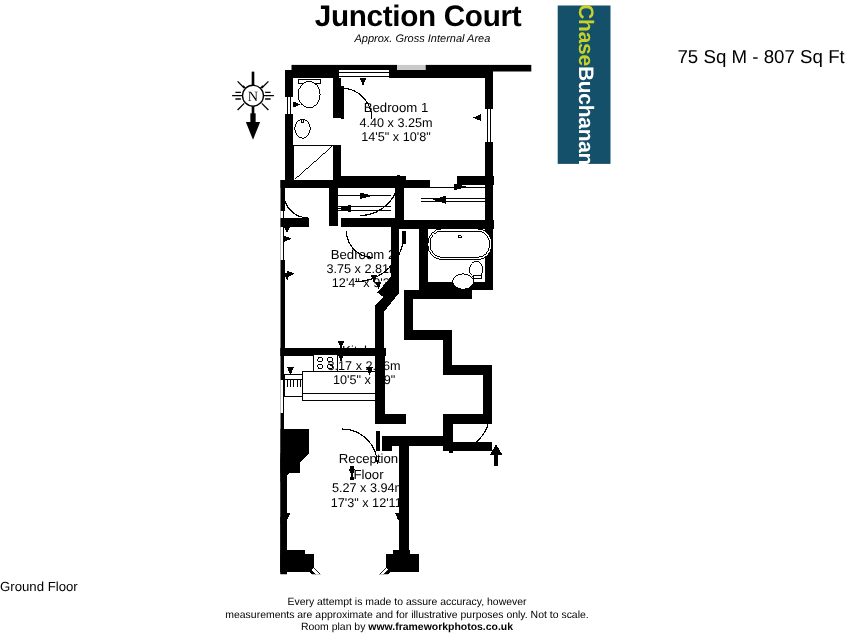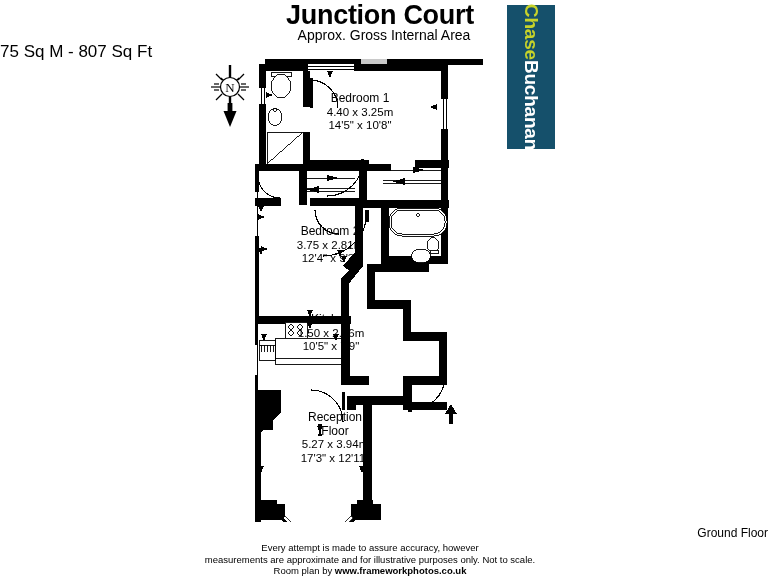--- a/index.html
+++ b/index.html
@@ -15,25 +15,25 @@
 
   
   .title{
     position:absolute;left:0;top:0;width:760px;
     text-align:center;
     font-size:27px;font-weight:bold;letter-spacing:-0.3px;
     line-height:30px;
   }
   .subtitle{
     position:absolute;left:0;top:29px;width:768px;
-    text-align:center;font-size:14px;line-height:13px;
+    text-align:center;font-size:10px;line-height:13px;font-style:italic;
   }
   .areaLine{
     position:absolute;left:0;top:41px;width:768px;
-    text-align:left;font-size:17px;line-height:21px;
+    text-align:right;font-size:17px;line-height:21px;
   }
   .scalebar{
     position:absolute;left:265px;top:59px;width:218px;height:6px;
     display:flex;
   }
   .scalebar i{display:block;height:100%;}
   .sb-a{background:#000;flex:0 0 44%;}
   .sb-b{background:#c9c9c9;flex:0 0 12%;}
   .sb-c{background:#000;flex:0 0 44%;}
 
@@ -58,21 +58,21 @@
   
   .plan{position:absolute;left:255px;top:60px;width:232px;height:462px;}
   .plan svg{display:block;}
 
   
   .rlabel{position:absolute;text-align:center;font-size:11.5px;line-height:13.5px;white-space:nowrap;}
   .rlabel .n{font-size:12px;}
 
   
   .gf{
-    position:absolute;left:0;top:526px;width:768px;text-align:right;
+    position:absolute;left:0;top:526px;width:768px;text-align:left;
     font-size:12px;line-height:15px;
   }
   .disc{
     position:absolute;left:0;top:542px;width:740px;text-align:center;
     font-size:9.5px;line-height:11.5px;
   }
   .disc .b{font-weight:bold;}
 </style>
 </head>
 <body>
@@ -350,21 +350,21 @@
   </div>
 
   <div class="rlabel" style="left:265px;top:225px;width:130px;">
     <div class="n">Bedroom 2</div>
     <div>3.75 x 2.81m</div>
     <div>12'4" x 9'3"</div>
   </div>
 
   <div class="rlabel" style="left:267px;top:313px;width:128px;">
     <div class="n">Kitchen</div>
-    <div>1.50 x 2.36m</div>
+    <div>3.17 x 2.36m</div>
     <div>10'5" x 7'9"</div>
   </div>
 
   <div class="rlabel" style="left:270px;top:411px;width:130px;">
     <div class="n">Reception</div>
     <div class="n">Floor</div>
     <div>5.27 x 3.94m</div>
     <div>17'3" x 12'11"</div>
   </div>
 

